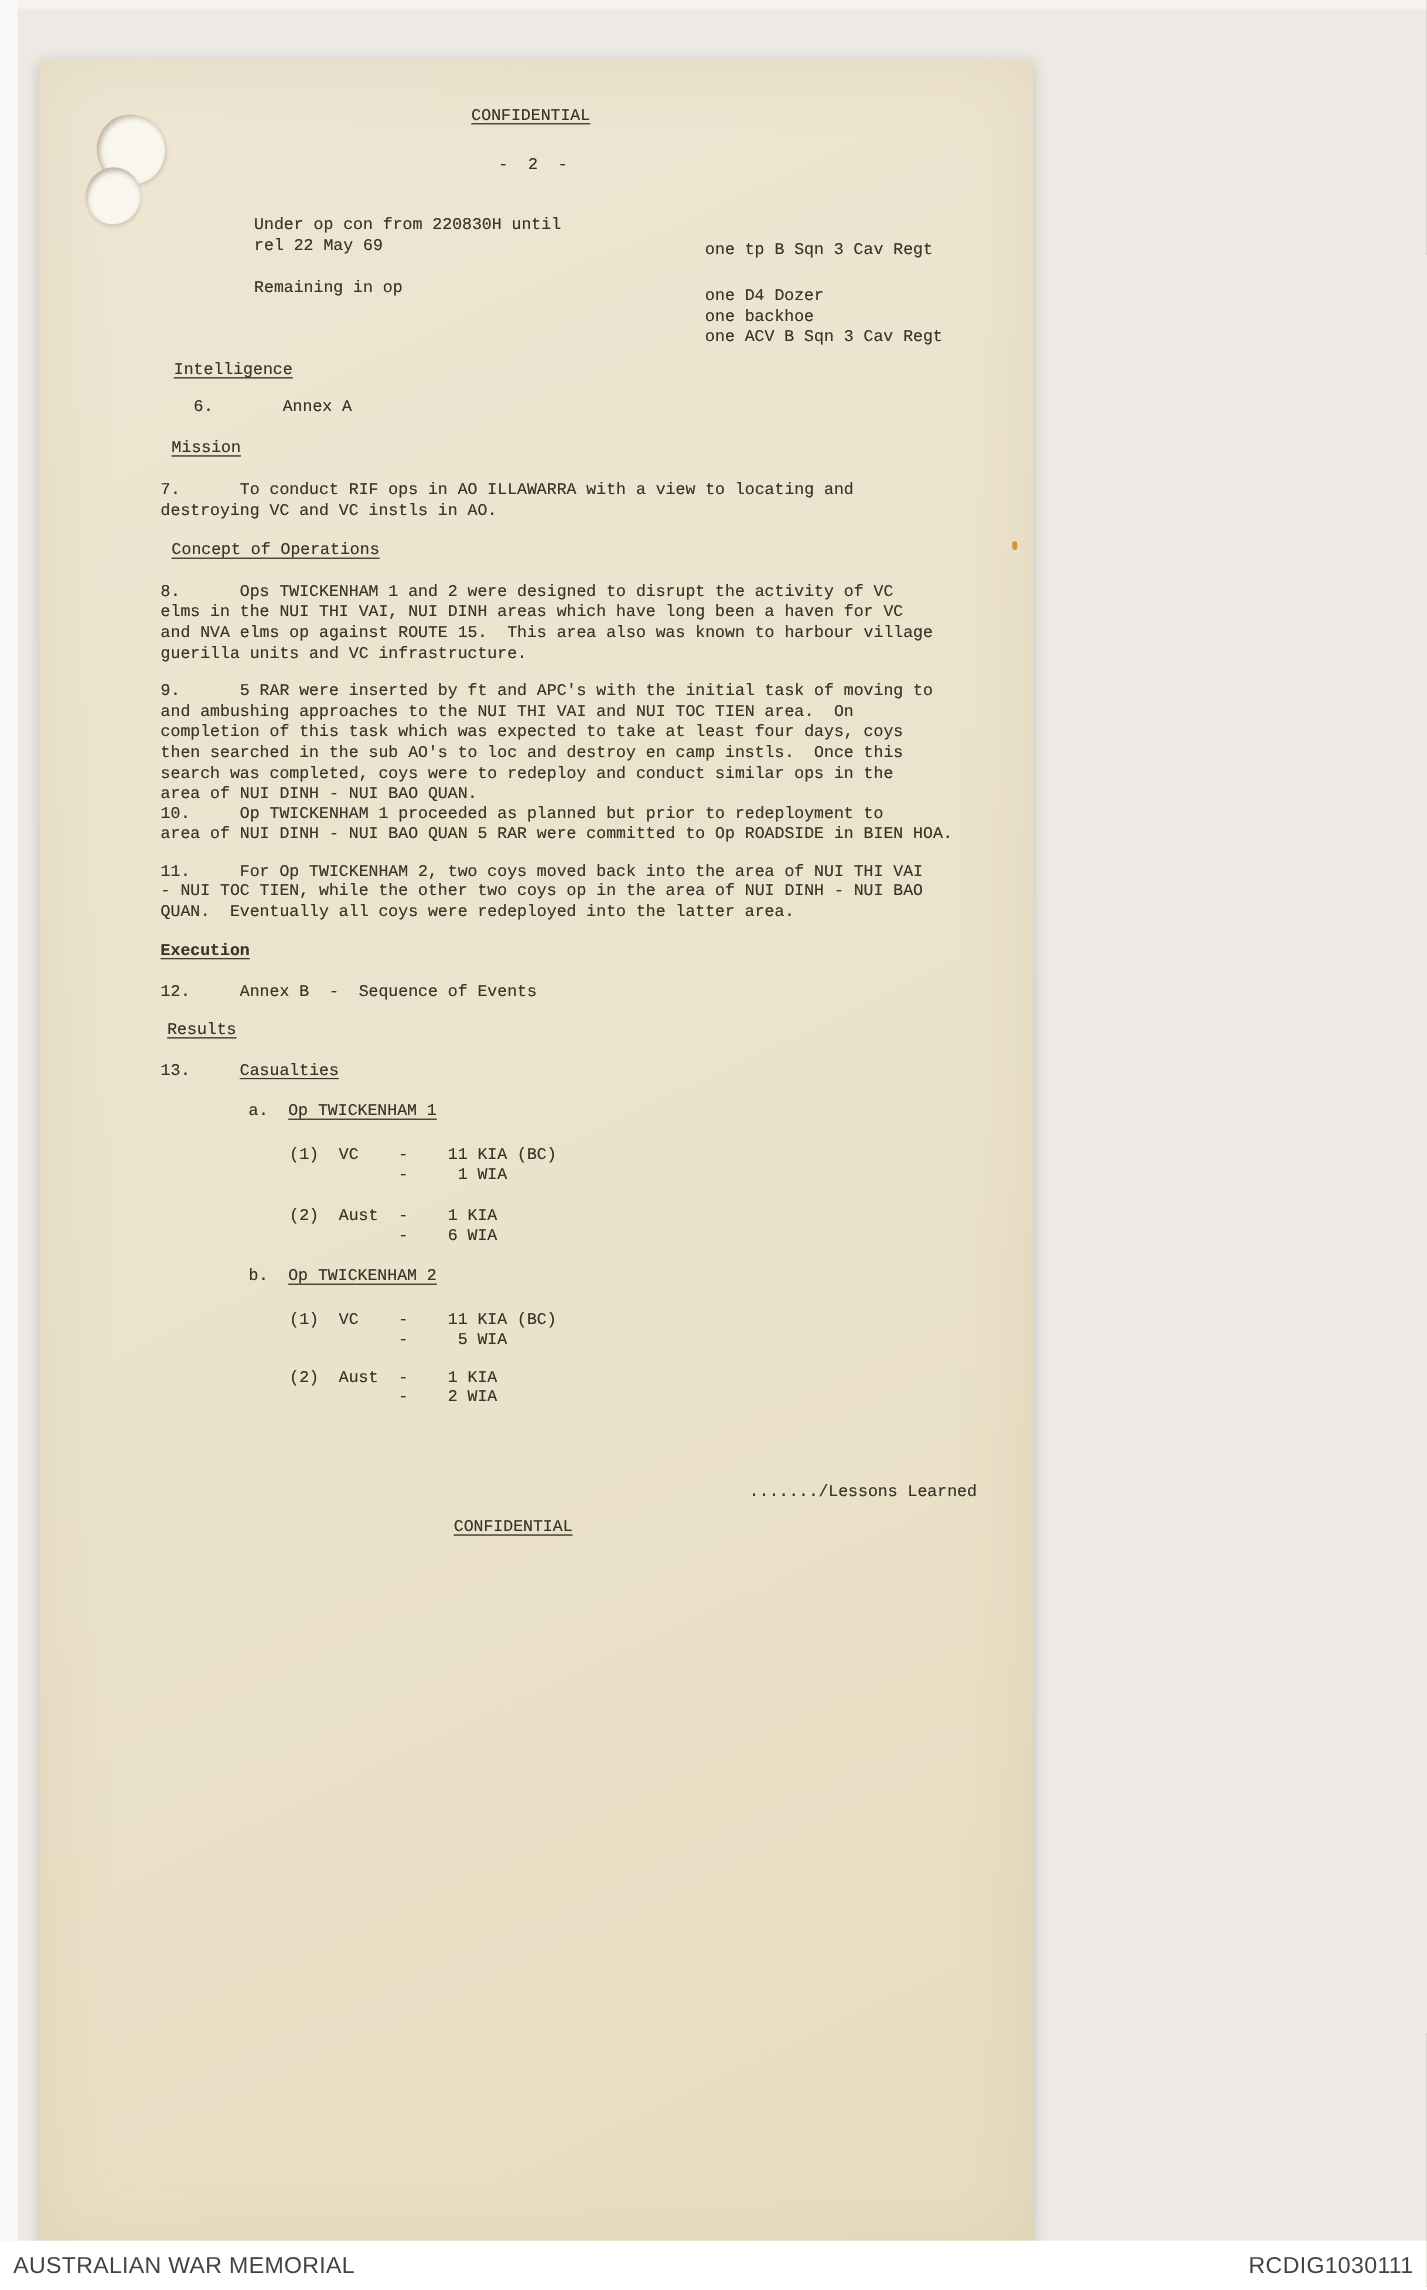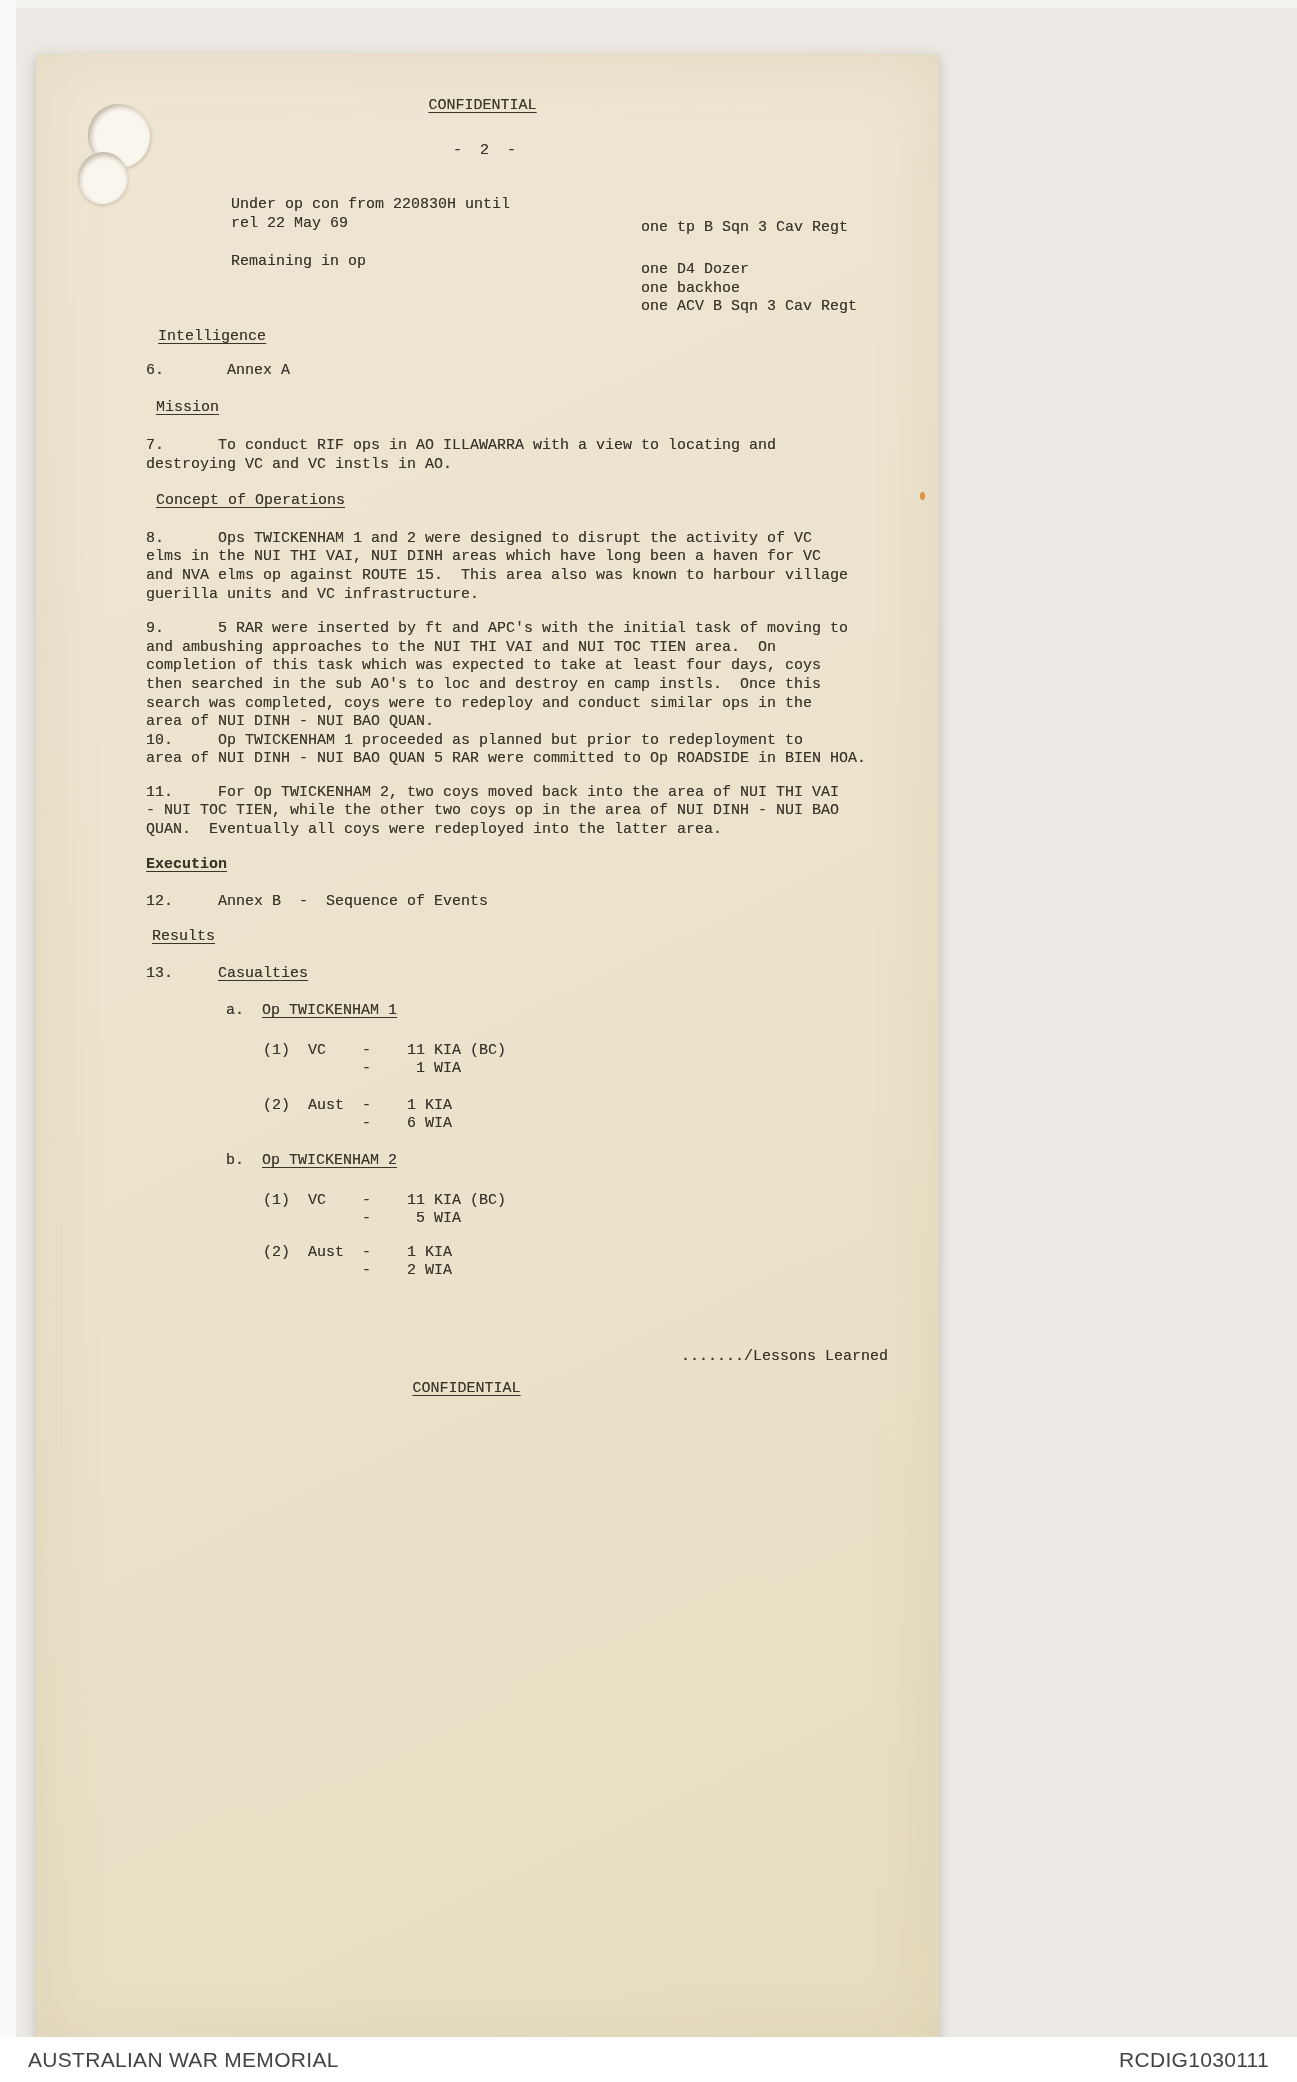--- a/index.html
+++ b/index.html
@@ -28,21 +28,21 @@
   .pre{white-space:pre-wrap;}
   .u{text-decoration:underline;text-underline-offset:3px;text-decoration-thickness:1.3px;}
   .b{font-weight:bold;}
   .center{text-align:center;}
   .rel{position:relative;}
   .opcon{position:relative;height:122px;}
   .opcon .abs{position:absolute;white-space:pre-wrap;}
   .footer{
     position:absolute;left:0;bottom:0;width:1297px;height:45px;background:#ffffff;
     display:flex;align-items:center;justify-content:space-between;
-    padding:0 28px;box-sizing:border-box;
+    padding:0 12px;box-sizing:border-box;
     font-family:"Liberation Sans","DejaVu Sans",sans-serif;
     font-size:21px;color:#434343;letter-spacing:.3px;
   }
 </style>
 </head>
 <body>
 
 <div class="stage">
   <div class="scan-edge-top"></div>
   <div class="scan-edge-left"></div>
@@ -69,21 +69,21 @@
         <div class="abs" style="left:85px;top:57px">Remaining in op</div>
         <div class="abs" style="left:495px;top:65px">one D4 Dozer
 one backhoe
 one ACV B Sqn 3 Cav Regt</div>
       </div>
 
       <div style="margin-top:10px;margin-left:12px">
         <span class="u">Intelligence</span>
       </div>
 
-      <div class="pre" style="margin-top:15px;margin-left:0">6.       Annex A</div>
+      <div class="pre" style="margin-top:15px;margin-left:30px">6.       Annex A</div>
 
       <div style="margin-top:19px;margin-left:10px">
         <span class="u">Mission</span>
       </div>
 
       <div class="pre" style="margin-top:19px">7.      To conduct RIF ops in AO ILLAWARRA with a view to locating and
 destroying VC and VC instls in AO.</div>
 
       <div style="margin-top:18px;margin-left:10px">
         <span class="u">Concept of Operations</span>

